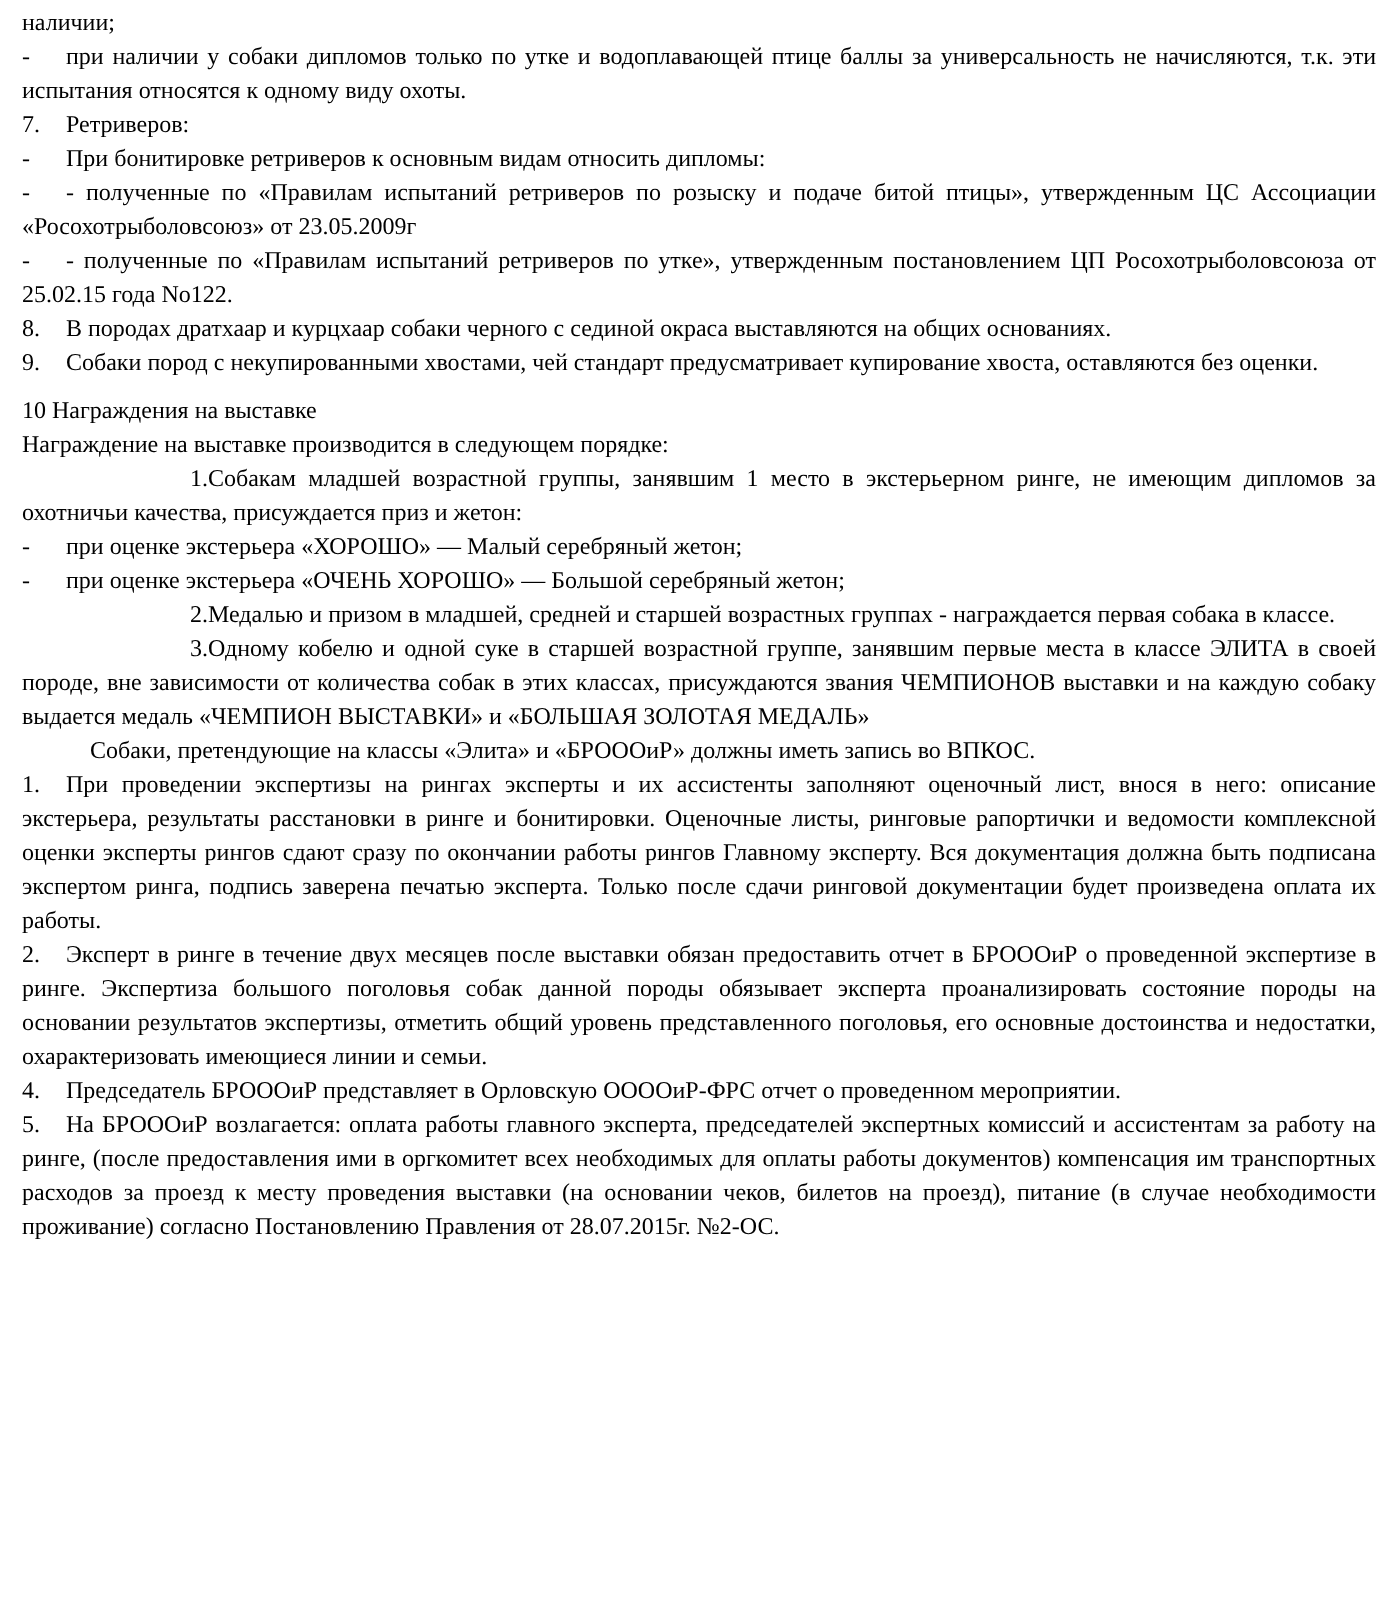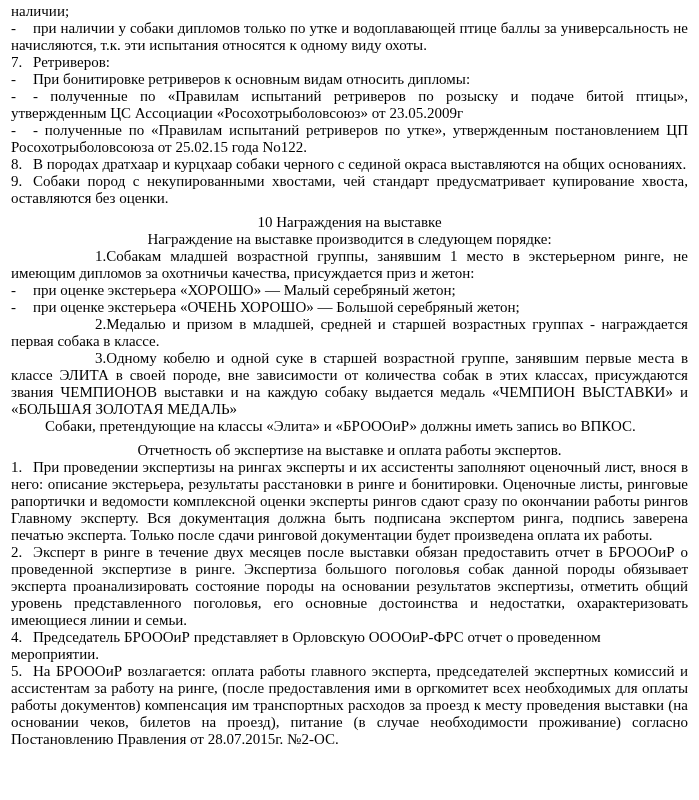--- a/index.html
+++ b/index.html
@@ -4,27 +4,27 @@
 <style>
   html, body { margin: 0; padding: 0; background: #ffffff; }
   .page {
     width: 699px;
     height: 800px;
     box-sizing: border-box;
     padding: 3px 11px 4px 11px;
     background: #ffffff;
     color: #000000;
     font-family: "Liberation Serif", "DejaVu Serif", serif;
-    font-size: 15px;
+    font-size: 12px;
     line-height: 17px;
     overflow: hidden;
   }
   p { margin: 0; text-align: justify; }
   p.left { text-align: left; }
-  p.center { text-align: center; text-indent: 0; }
+  p.center { text-align: left; text-indent: 0; }
   .gap-before { margin-top: 7px; }
   .mk { display: inline-block; min-width: 22px; }
   .mk-wide { display: inline-block; min-width: 30px; }
   .ind-num { text-indent: 42px; }
   .ind-note { text-indent: 34px; }
 </style>
 </head>
 <body>
 
 <div class="page">
@@ -45,20 +45,19 @@
   <p class="ind-num"><span class="mk-wide">1.</span><span>Собакам младшей возрастной группы, занявшим 1 место в экстерьерном ринге, не имеющим дипломов за охотничьи качества, присуждается приз и жетон:</span></p>
 
   <p><span class="mk">-</span><span>при оценке экстерьера «ХОРОШО» — Малый серебряный жетон;</span></p>
   <p><span class="mk">-</span><span>при оценке экстерьера «ОЧЕНЬ ХОРОШО» — Большой серебряный жетон;</span></p>
 
   <p class="ind-num"><span class="mk-wide">2.</span><span>Медалью и призом в младшей, средней и старшей возрастных группах - награждается первая собака в классе.</span></p>
   <p class="ind-num"><span class="mk-wide">3.</span><span>Одному кобелю и одной суке в старшей возрастной группе, занявшим первые места в классе ЭЛИТА в своей породе, вне зависимости от количества собак в этих классах, присуждаются звания ЧЕМПИОНОВ выставки и на каждую собаку выдается медаль «ЧЕМПИОН ВЫСТАВКИ» и «БОЛЬШАЯ ЗОЛОТАЯ МЕДАЛЬ»</span></p>
 
   <p class="ind-note"><span>Собаки, претендующие на классы «Элита» и «БРОООиР» должны иметь запись во ВПКОС.</span></p>
 
-  <p class="center gap-before"><span>Отчетность об экспертизе на выставке и оплата работы экспертов.</span></p>
 
   <p><span class="mk">1.</span><span>При проведении экспертизы на рингах эксперты и их ассистенты заполняют оценочный лист, внося в него: описание экстерьера, результаты расстановки в ринге и бонитировки. Оценочные листы, ринговые рапортички и ведомости комплексной оценки эксперты рингов сдают сразу по окончании работы рингов Главному эксперту. Вся документация должна быть подписана экспертом ринга, подпись заверена печатью эксперта. Только после сдачи ринговой документации будет произведена оплата их работы.</span></p>
   <p><span class="mk">2.</span><span>Эксперт в ринге в течение двух месяцев после выставки обязан предоставить отчет в БРОООиР о проведенной экспертизе в ринге. Экспертиза большого поголовья собак данной породы обязывает эксперта проанализировать состояние породы на основании результатов экспертизы, отметить общий уровень представленного поголовья, его основные достоинства и недостатки, охарактеризовать имеющиеся линии и семьи.</span></p>
   <p class="left"><span class="mk">4.</span><span>Председатель БРОООиР представляет в Орловскую ООООиР-ФРС отчет о проведенном мероприятии.</span></p>
   <p><span class="mk">5.</span><span>На БРОООиР возлагается: оплата работы главного эксперта, председателей экспертных комиссий и ассистентам за работу на ринге, (после предоставления ими в оргкомитет всех необходимых для оплаты работы документов) компенсация им транспортных расходов за проезд к месту проведения выставки (на основании чеков, билетов на проезд), питание (в случае необходимости проживание) согласно Постановлению Правления от 28.07.2015г. №2-ОС.</span></p>
 
 </div>
 
 </body></html>

